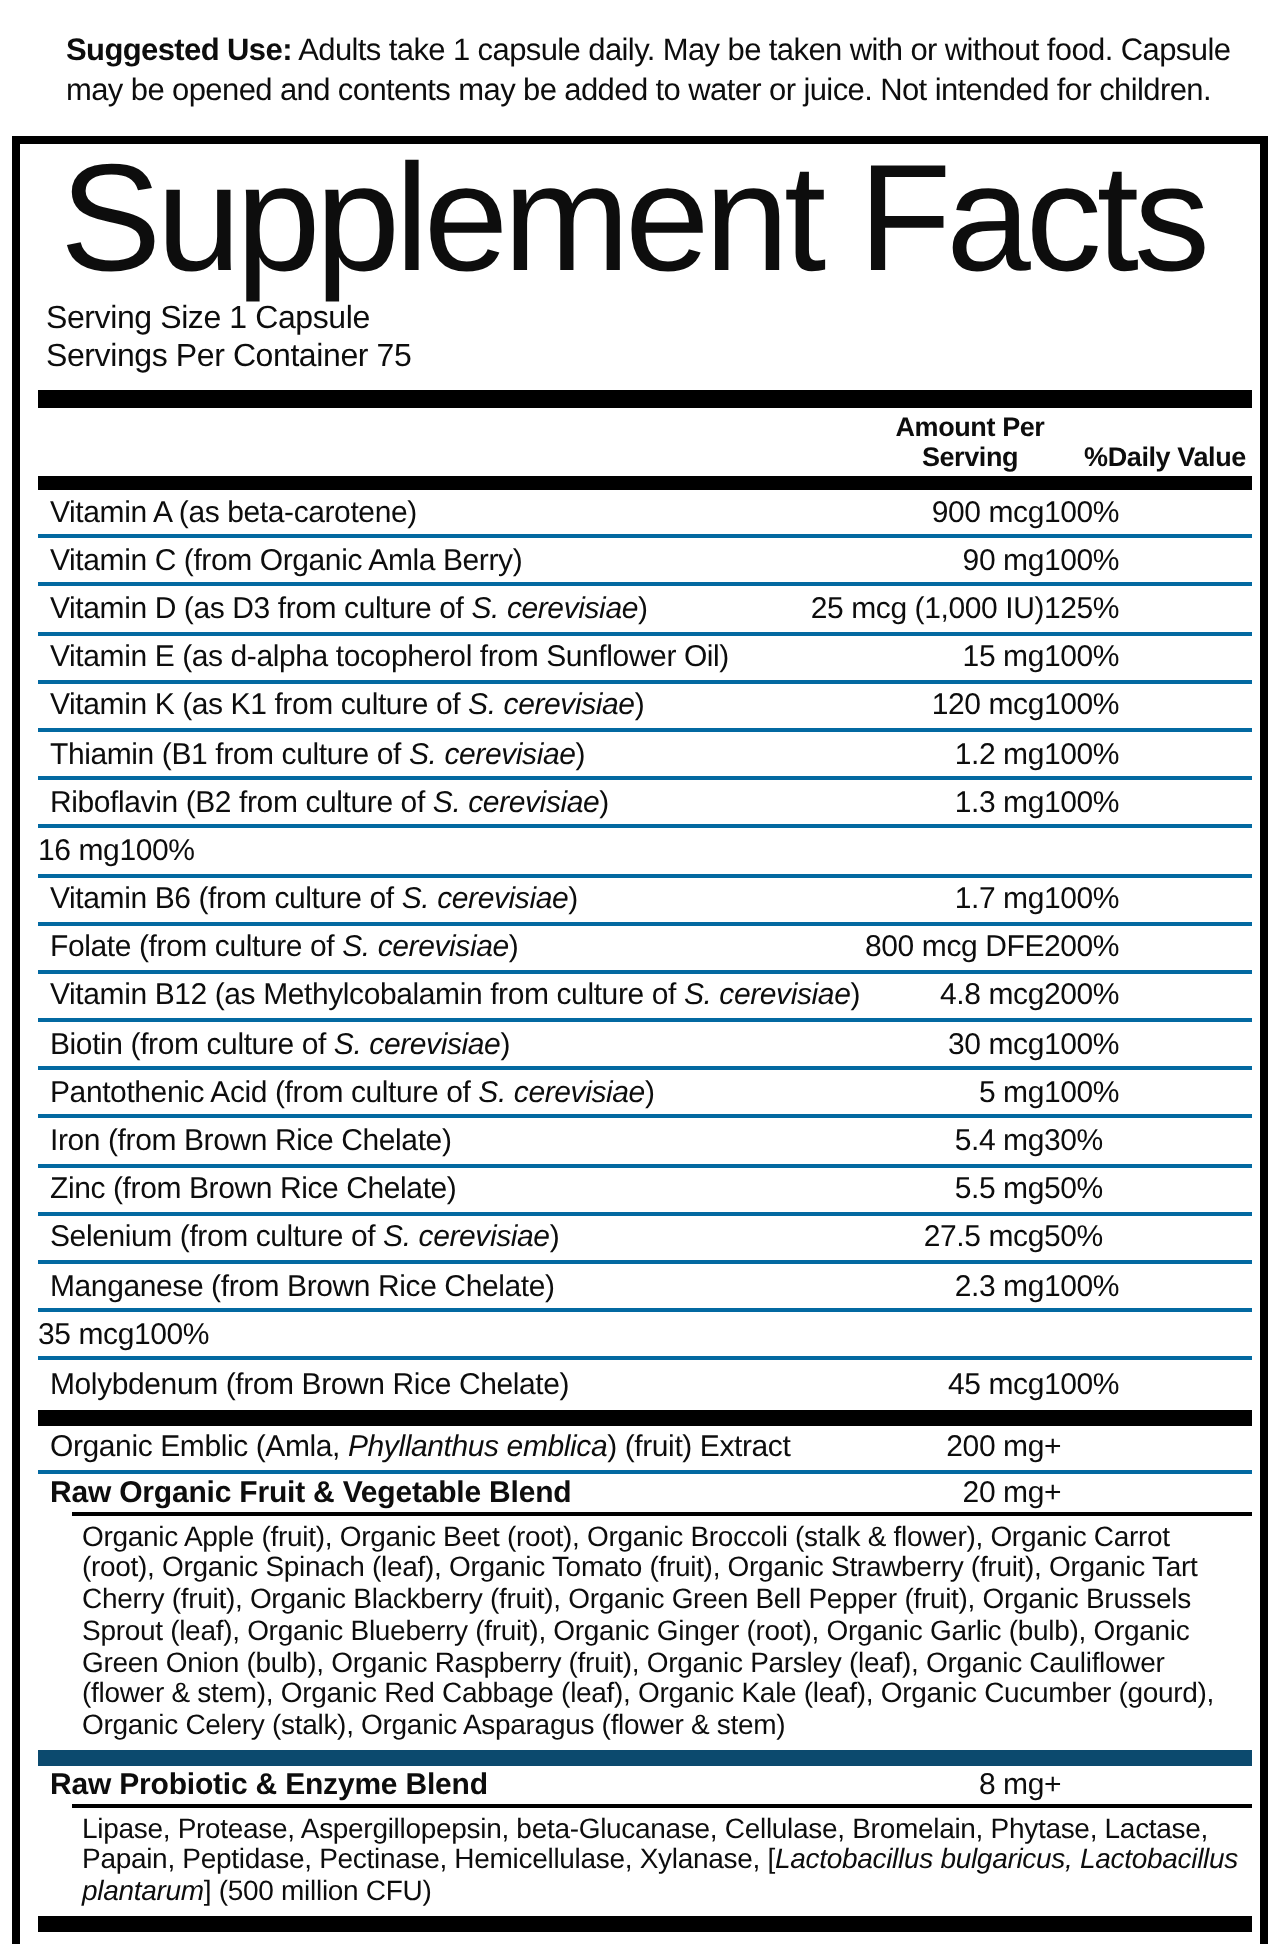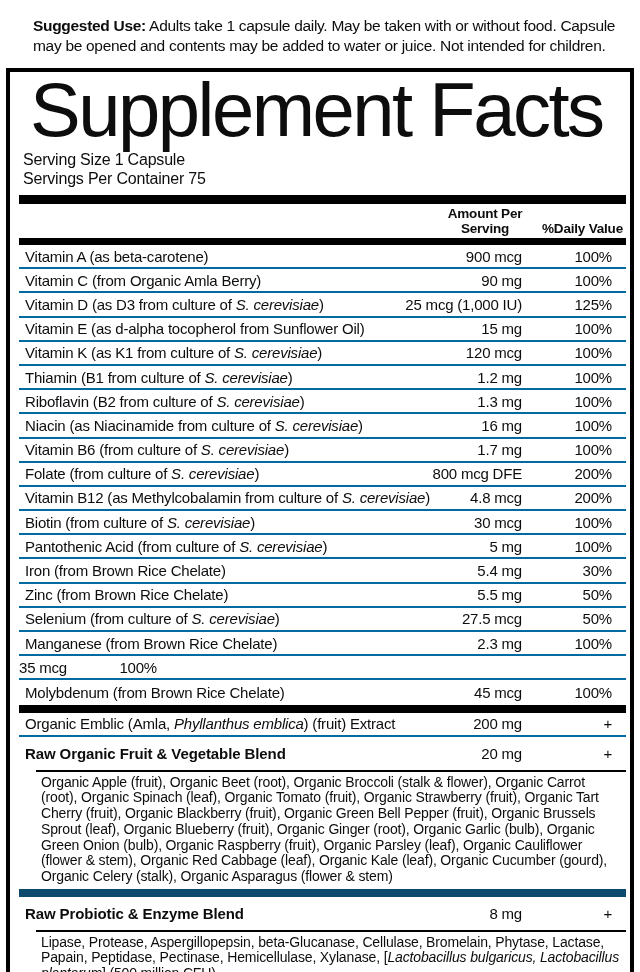--- a/index.html
+++ b/index.html
@@ -41,22 +41,22 @@
   .hdr-dv{width:87px;}
   .row{
     display:flex;align-items:center;
     height:24.2px;box-sizing:border-box;
     border-bottom:2px solid #0369a1;
     font-size:15px;letter-spacing:-0.2px;
   }
   .row.no-border{border-bottom:none;}
   .row-name{flex:1;padding-left:6px;white-space:nowrap;overflow:visible;}
   .row-amount{text-align:right;white-space:nowrap;}
-  .row-dv{width:104px;text-align:right;padding-right:14px;box-sizing:border-box;white-space:nowrap;}
-  .blend-row{height:33px;}
+  .row-dv{width:104px;text-align:left;padding-right:14px;box-sizing:border-box;white-space:nowrap;}
+  .blend-row{height:19px;}
   .blend-row .row-name{font-weight:bold;letter-spacing:-0.1px;}
   .blend-sep{border-top:2px solid #000;margin-left:17px;height:0;}
   .blend-ingredients{
     padding:3px 2px 4px 22px;
     font-size:14px;line-height:15.7px;letter-spacing:-0.15px;
   }
   .blend-ingredients.with-border{border-bottom:8px solid #0c4a6e;}
   .footnote{
     font-size:14px;letter-spacing:-0.2px;
     padding:4px 0 5px 6px;
@@ -122,21 +122,20 @@
             <div class="row-name"><span>Thiamin (B1 from culture of </span><i>S. cerevisiae</i><span>)</span></div>
             <div class="row-amount">1.2 mg</div>
             <div class="row-dv">100%</div>
           </div>
           <div class="row">
             <div class="row-name"><span>Riboflavin (B2 from culture of </span><i>S. cerevisiae</i><span>)</span></div>
             <div class="row-amount">1.3 mg</div>
             <div class="row-dv">100%</div>
           </div>
           <div class="row">
-            <div class="row-name"><span>Niacin (as Niacinamide from culture of </span><i>S. cerevisiae</i><span>)</span></div>
             <div class="row-amount">16 mg</div>
             <div class="row-dv">100%</div>
           </div>
           <div class="row">
             <div class="row-name"><span>Vitamin B6 (from culture of </span><i>S. cerevisiae</i><span>)</span></div>
             <div class="row-amount">1.7 mg</div>
             <div class="row-dv">100%</div>
           </div>
           <div class="row">
             <div class="row-name"><span>Folate (from culture of </span><i>S. cerevisiae</i><span>)</span></div>

